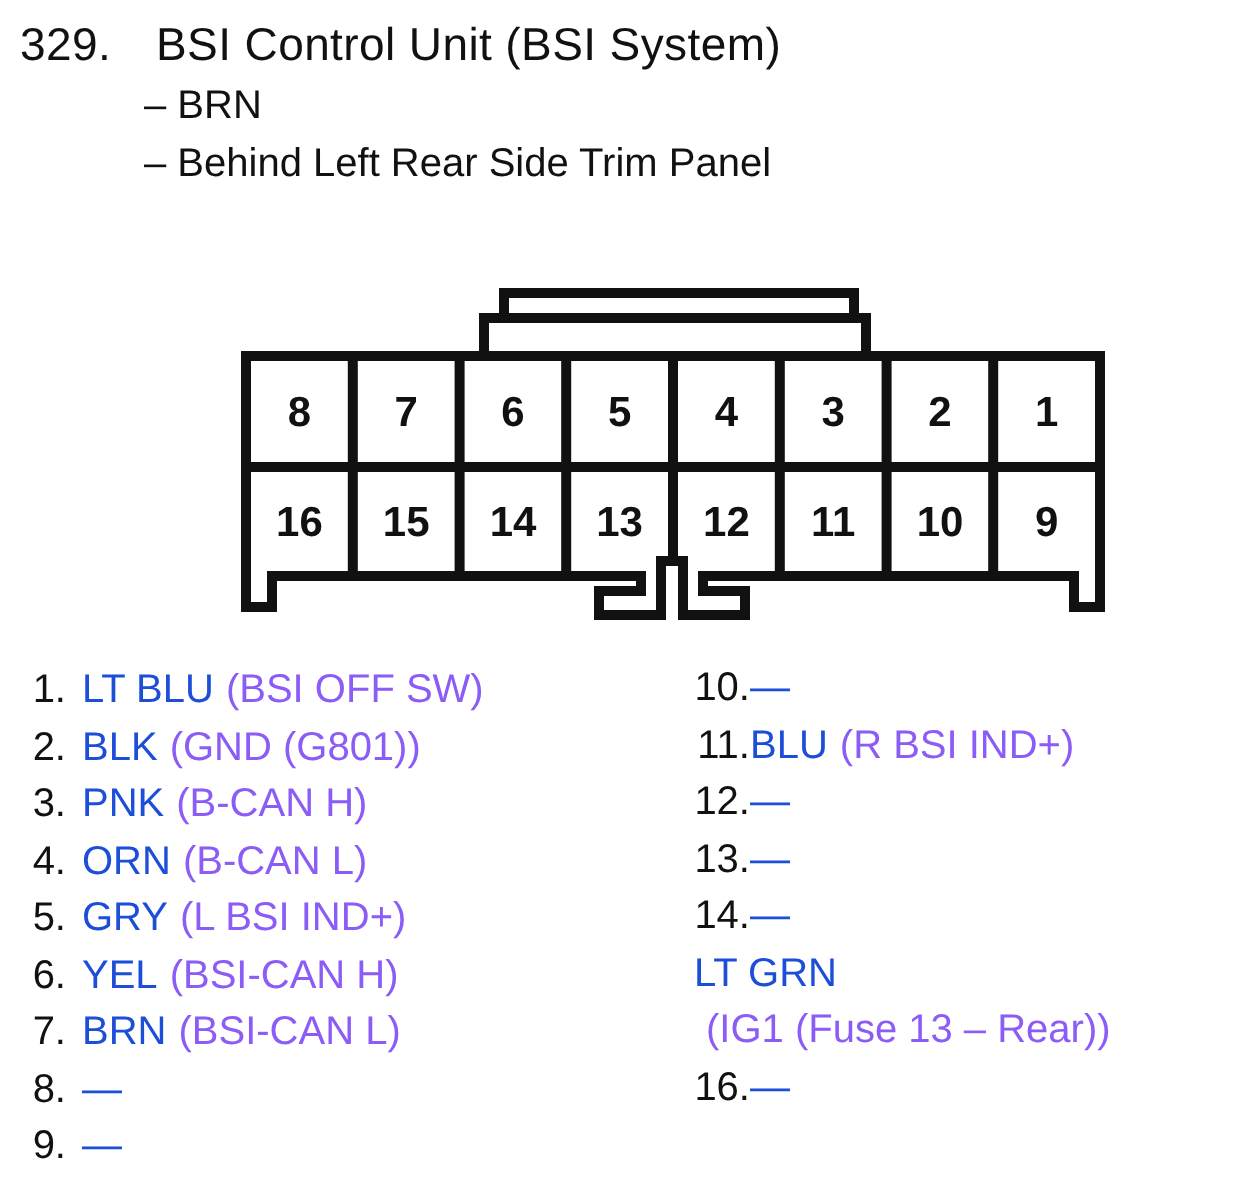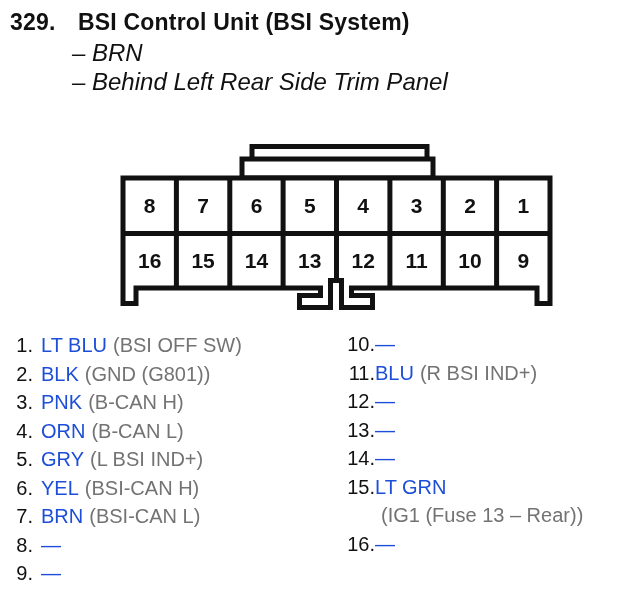--- a/index.html
+++ b/index.html
@@ -13,35 +13,34 @@
     overflow: hidden;
   }
 
   
   .title {
     position: absolute;
     left: 10px;
     top: 9px;
     display: flex;
     font-size: 23px;
-    font-weight: bold;
+    font-weight: normal;
     letter-spacing: 0.2px;
     white-space: nowrap;
     align-items: center;
   }
   .title .t-num { width: 68px; flex: 0 0 auto; }
 
   .bullets {
     position: absolute;
     left: 72px;
     top: 39px;
-    font-size: 24px;
+    font-size: 20px;
     line-height: 28.5px;
     white-space: nowrap;
-    font-style: italic;
   }
 
   
   .connector {
     position: absolute;
     left: 0; top: 0;
     pointer-events: none;
   }
   .cstroke { fill: #ffffff; stroke: #111111; stroke-width: 5; stroke-linejoin: miter; }
   .cgrid   { fill: none;    stroke: #111111; stroke-width: 5; }
@@ -61,21 +60,21 @@
     white-space: nowrap;
   }
   .pinlist.col-left  { left: 13px;  top: 331px; }
   .pinlist.col-right { left: 347px; top: 330px; }
   .row { display: flex; }
   .num { flex: 0 0 auto; text-align: right; }
   .col-left  .num { width: 20px; margin-right: 8px; }
   .col-right .num { width: 28px; margin-right: 0; }
   .content { display: block; }
   .wire { color: #1d4ed8; }
-  .func { color: #737373; margin-left: 6px; }
+  .func { color: #8b5cf6; margin-left: 6px; }
   .func.stacked { display: block; margin-left: 6px; }
 </style>
 </head>
 <body>
 
 <div class="page">
 
   <div class="title">
     <span class="t-num">329.</span>
     <span class="t-text">BSI Control Unit (BSI System)</span>
@@ -165,21 +164,20 @@
     </div>
     <div class="row">
       <span class="num">13.</span>
       <div class="content"><span class="wire">—</span><span class="func"></span></div>
     </div>
     <div class="row">
       <span class="num">14.</span>
       <div class="content"><span class="wire">—</span><span class="func"></span></div>
     </div>
     <div class="row">
-      <span class="num">15.</span>
       <div class="content"><span class="wire">LT GRN</span><span class="func stacked">(IG1 (Fuse 13 – Rear))</span></div>
     </div>
     <div class="row">
       <span class="num">16.</span>
       <div class="content"><span class="wire">—</span><span class="func"></span></div>
     </div>
   </div>
 
 </div>
 

